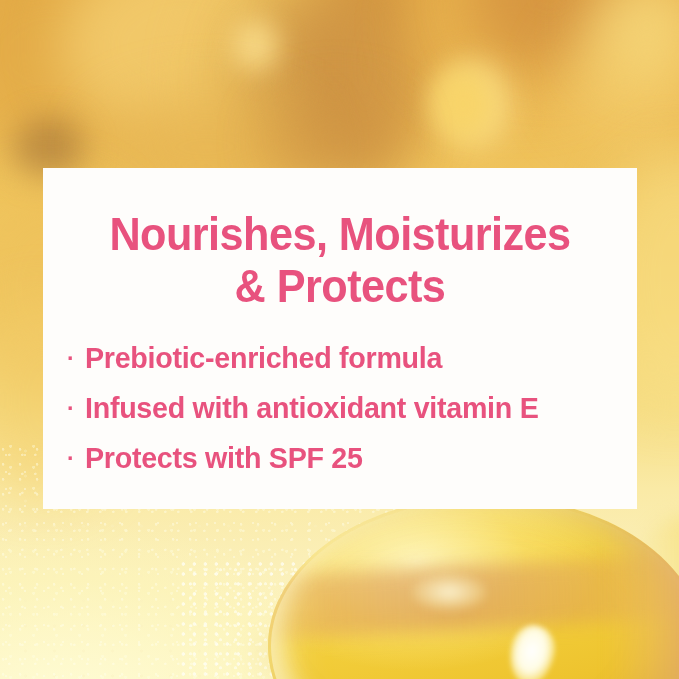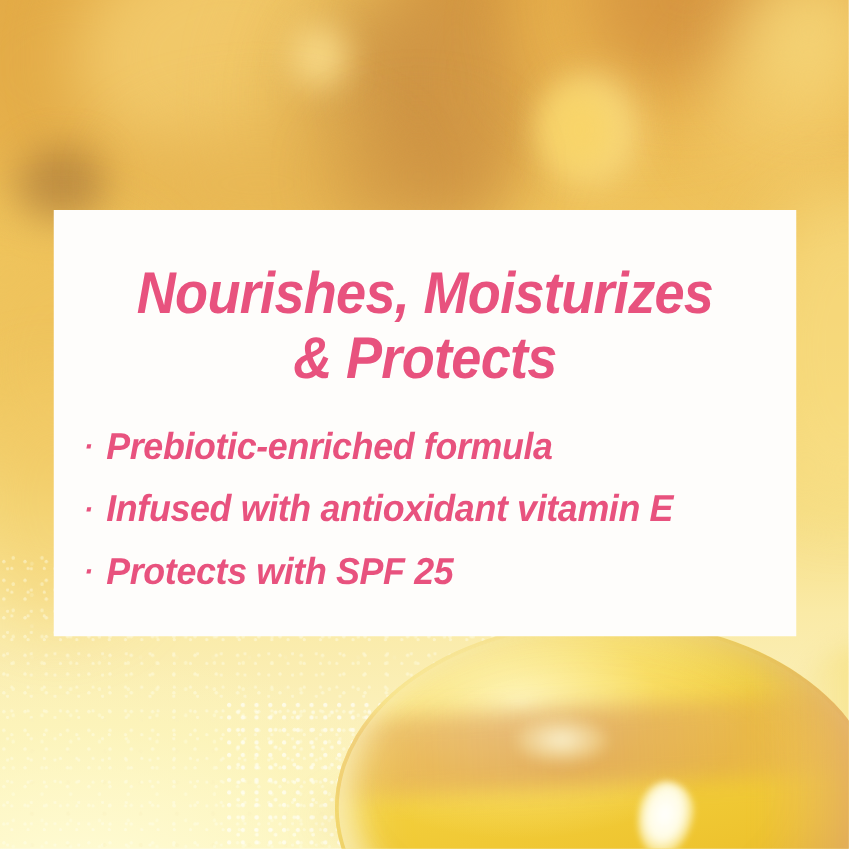--- a/index.html
+++ b/index.html
@@ -9,21 +9,20 @@
   }
   body {
     font-family: "Liberation Sans", sans-serif;
   }
 
   #stage {
     position: relative;
     width: 679px;
     height: 679px;
     overflow: hidden;
-    font-style: italic;
   }
 
   
   .photo {
     position: absolute;
     inset: 0;
     background:
       
       radial-gradient(ellipse 420px 230px at 10% 104%,
         rgba(255,252,214,0.95) 0%, rgba(253,246,185,0.55) 55%, rgba(253,246,185,0) 80%),

